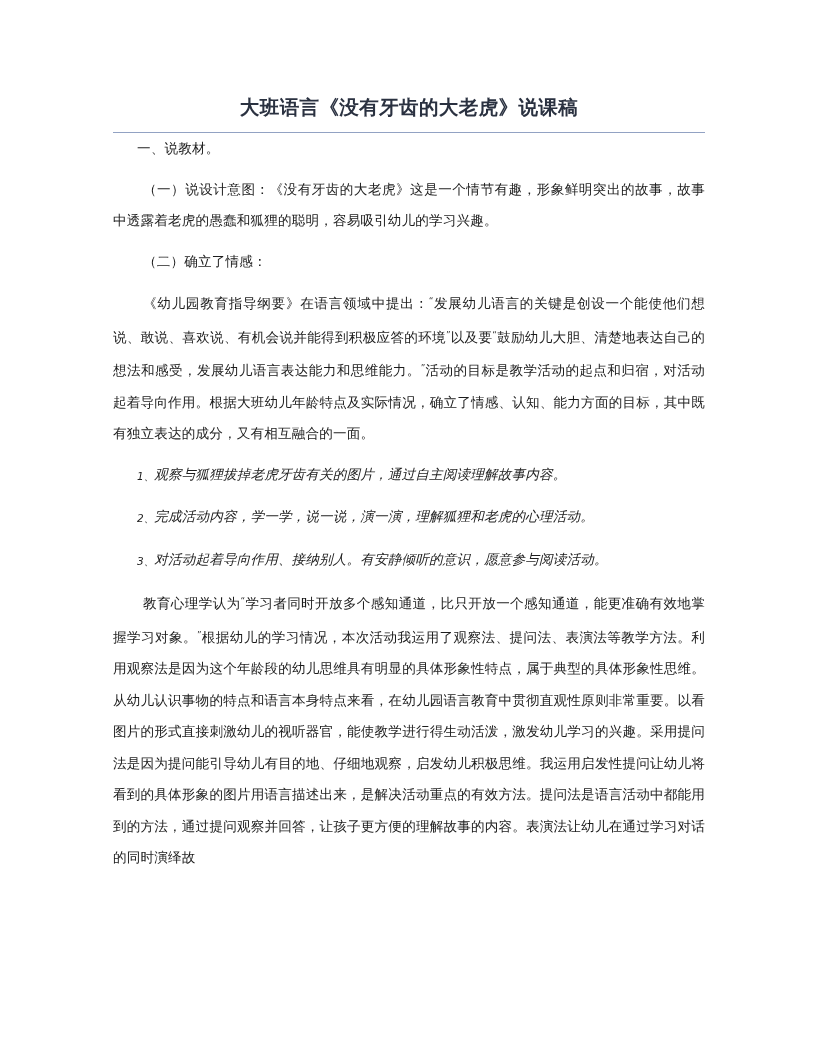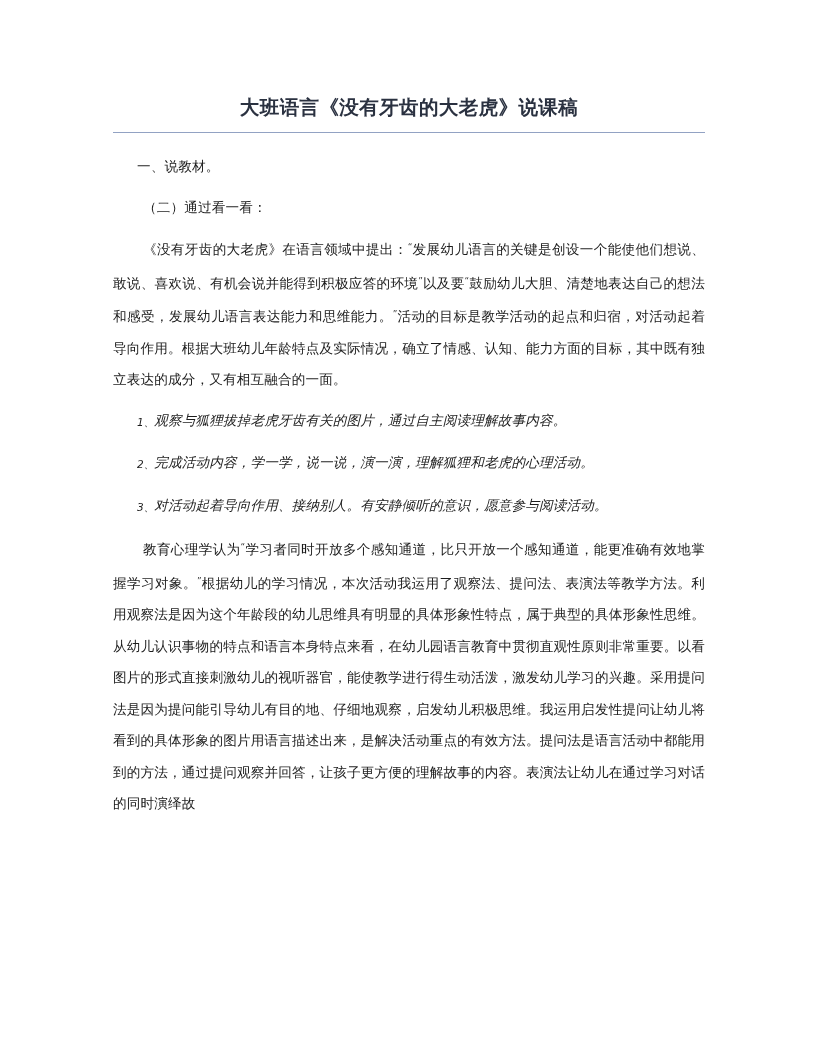--- a/index.html
+++ b/index.html
@@ -40,21 +40,20 @@
     white-space: nowrap;
   }
   .title-rule {
     margin-top: 9px;
     height: 1px;
     width: 592px;
     background: #8c9dc0;
     opacity: 0.95;
   }
   .body-block {
-    margin-top: 18px;
   }
   p.para {
     margin: 0 0 0 0;
     padding: 0;
     font-size: 13.6px;
     line-height: 31.5px;
     text-align: justify;
     text-justify: inter-ideograph;
     color: #1c1c1c;
     letter-spacing: 0.15px;
@@ -94,25 +93,26 @@
   <div class="content">
 
     <h1 class="doc-title">大班语言《没有牙齿的大老虎》说课稿</h1>
 
     <div class="title-rule"></div>
 
     <div class="body-block clipped">
 
       <p class="para indent-sm">一、说教材。</p>
 
+      <p class="para indent">（一）说设计意图：《没有牙齿的大老虎》这是一个情节有趣，形象鲜明突出的故事，故事中透露着老虎的愚蠢和狐狸的聪明，容易吸引幼儿的学习兴趣。</p>
 
-      <p class="para indent">（二）通过看一看：</p>
+      <p class="para indent">（二）确立了情感：</p>
 
       <p class="para indent">
-        <span>《没有牙齿的大老虎》在语言领域中提出：</span><span class="qmark">“</span><span>发展幼儿语言的关键是创设一个能使他们想说、敢说、喜欢说、有机会说并能得到积极应答的环境</span><span class="qmark">”</span><span>以及要</span><span class="qmark">“</span><span>鼓励幼儿大胆、清楚地表达自己的想法和感受，发展幼儿语言表达能力和思维能力。</span><span class="qmark">”</span><span>活动的目标是教学活动的起点和归宿，对活动起着导向作用。根据大班幼儿年龄特点及实际情况，确立了情感、认知、能力方面的目标，其中既有独立表达的成分，又有相互融合的一面。</span>
+        <span>《幼儿园教育指导纲要》在语言领域中提出：</span><span class="qmark">“</span><span>发展幼儿语言的关键是创设一个能使他们想说、敢说、喜欢说、有机会说并能得到积极应答的环境</span><span class="qmark">”</span><span>以及要</span><span class="qmark">“</span><span>鼓励幼儿大胆、清楚地表达自己的想法和感受，发展幼儿语言表达能力和思维能力。</span><span class="qmark">”</span><span>活动的目标是教学活动的起点和归宿，对活动起着导向作用。根据大班幼儿年龄特点及实际情况，确立了情感、认知、能力方面的目标，其中既有独立表达的成分，又有相互融合的一面。</span>
       </p>
 
       <p class="para numbered">
         <span class="num-mark">1</span><span class="num-mark">、</span><span>观察与狐狸拔掉老虎牙齿有关的图片，通过自主阅读理解故事内容。</span>
       </p>
 
       <p class="para numbered">
         <span class="num-mark">2</span><span class="num-mark">、</span><span>完成活动内容，学一学，说一说，演一演，理解狐狸和老虎的心理活动。</span>
       </p>
 

